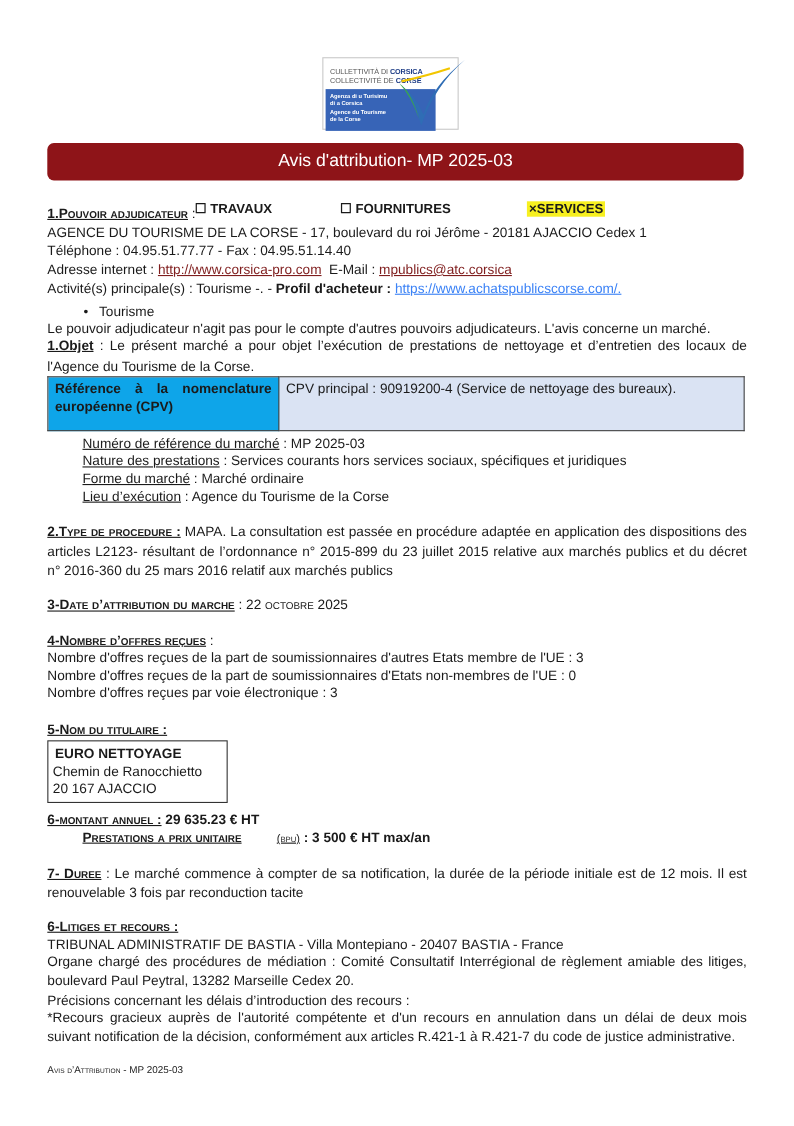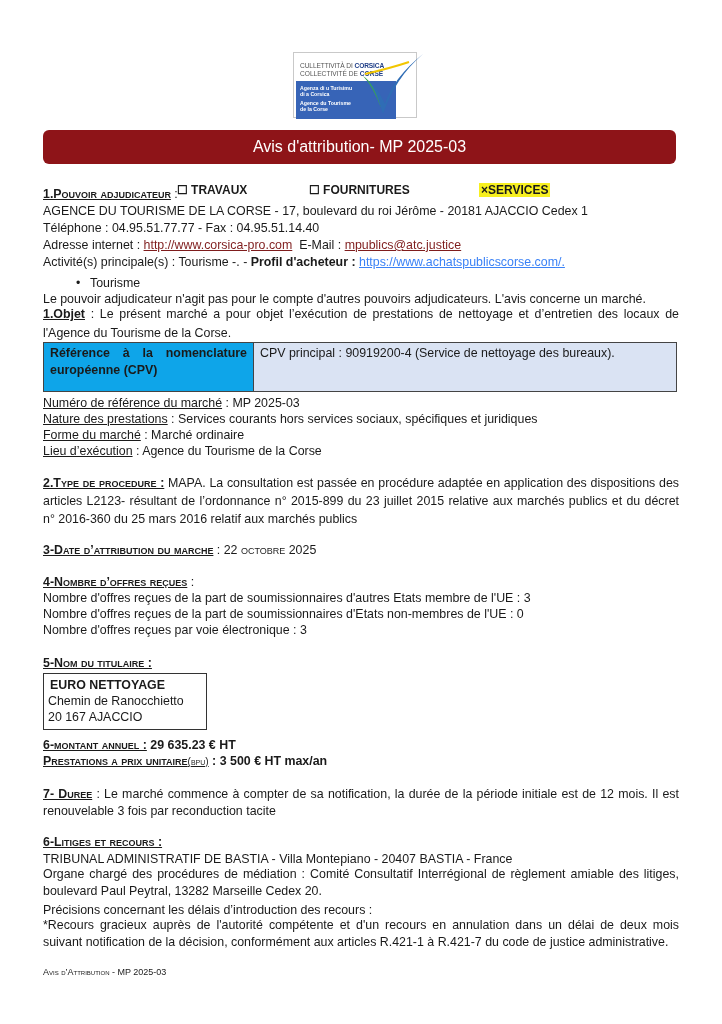--- a/index.html
+++ b/index.html
@@ -14,21 +14,21 @@
   .logo .blue div { color: #fff; font-size: 5.2px; font-weight: bold; line-height: 6px; padding-left: 4px; }
   .logo svg { position: absolute; left: 68px; top: 0; }
   .title-bar { position: absolute; left: 43px; top: 130px; width: 633px; height: 34px; background: #8e1418;
                border-radius: 6px; color: #fff; text-align: center; line-height: 34px; font-size: 16px; }
   .types { position: absolute; top: 183px; font-size: 12px; font-weight: bold; white-space: nowrap; }
   .types.t1 { left: 177px; } .types.t2 { left: 309px; } .types.t3 { left: 479px; background: #f7f020; padding: 0 2px; }
   .line { position: absolute; left: 43px; white-space: nowrap; line-height: 16px; }
   .block { position: absolute; left: 43px; width: 636px; line-height: 19px; text-align: justify; }
   .h { font-weight: bold; text-decoration: underline; }
   .sc { font-variant: small-caps; }
-  .u { text-decoration: underline; }
+  .u { text-decoration: underline; margin-left: 32px; }
   a.lnk { color: #7f1d1d; text-decoration: underline; }
   a.lnk2 { color: #3b82f6; text-decoration: underline; }
   .bullet { position: absolute; left: 75px; top: 275px; }
   .bullet::before { content: "•"; position: absolute; left: -14px; }
   table.cpv { position: absolute; left: 43px; top: 342px; width: 634px; border-collapse: collapse; height: 50px; }
   table.cpv td { border: 1px solid #444; vertical-align: top; padding: 2px 6px; line-height: 17px; text-align: justify; }
   td.c1 { width: 197px; background: #0ea5e9; font-weight: bold; }
   td.c2 { background: #dae3f3; }
   .box { position: absolute; left: 43px; top: 673px; width: 158px; height: 52px; border: 1px solid #333; padding: 3px 0 0 4px; line-height: 16px; }
   .footer { position: absolute; left: 43px; top: 967px; font-size: 9px; font-variant: small-caps; }
@@ -56,21 +56,21 @@
 
 <div class="title-bar">Avis d'attribution- MP 2025-03</div>
 
 <div class="types t1">☐ TRAVAUX</div>
 <div class="types t2">☐ FOURNITURES</div>
 <div class="types t3">×SERVICES</div>
 
 <div class="line" style="top:186px"><span class="h sc">1.Pouvoir adjudicateur</span><span> :</span></div>
 <div class="line" style="top:203px">AGENCE DU TOURISME DE LA CORSE - 17, boulevard du roi Jérôme - 20181 AJACCIO Cedex 1</div>
 <div class="line" style="top:220px">Téléphone : 04.95.51.77.77 - Fax : 04.95.51.14.40</div>
-<div class="line" style="top:237px"><span>Adresse internet : </span><a class="lnk">http://www.corsica-pro.com</a>&nbsp; <span>E-Mail : </span><a class="lnk">mpublics@atc.justice</a></div>
+<div class="line" style="top:237px"><span>Adresse internet : </span><a class="lnk">http://www.corsica-pro.com</a>&nbsp; <span>E-Mail : </span><a class="lnk">mpublics@atc.corsica</a></div>
 <div class="line" style="top:254px"><span>Activité(s) principale(s) : Tourisme -. - </span><b>Profil d'acheteur : </b><a class="lnk2">https://www.achatspublicscorse.com/.</a></div>
 <div class="bullet line" style="left:90px">Tourisme</div>
 <div class="line" style="top:291px">Le pouvoir adjudicateur n'agit pas pour le compte d'autres pouvoirs adjudicateurs. L'avis concerne un marché.</div>
 
 <div class="block" style="top:305px"><span class="h">1.Objet</span><span> : Le présent marché a pour objet l’exécution de prestations de nettoyage et d’entretien des locaux de l'Agence du Tourisme de la Corse.</span></div>
 
 <table class="cpv">
   <tbody>
       <tr>
     <td class="c1">Référence à la nomenclature européenne (CPV)</td>

